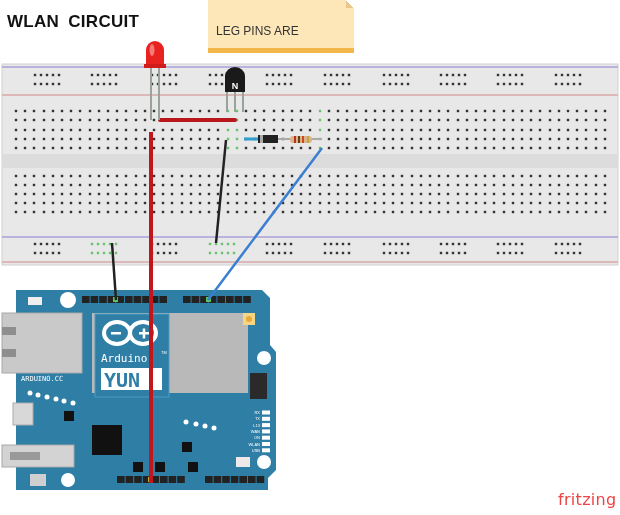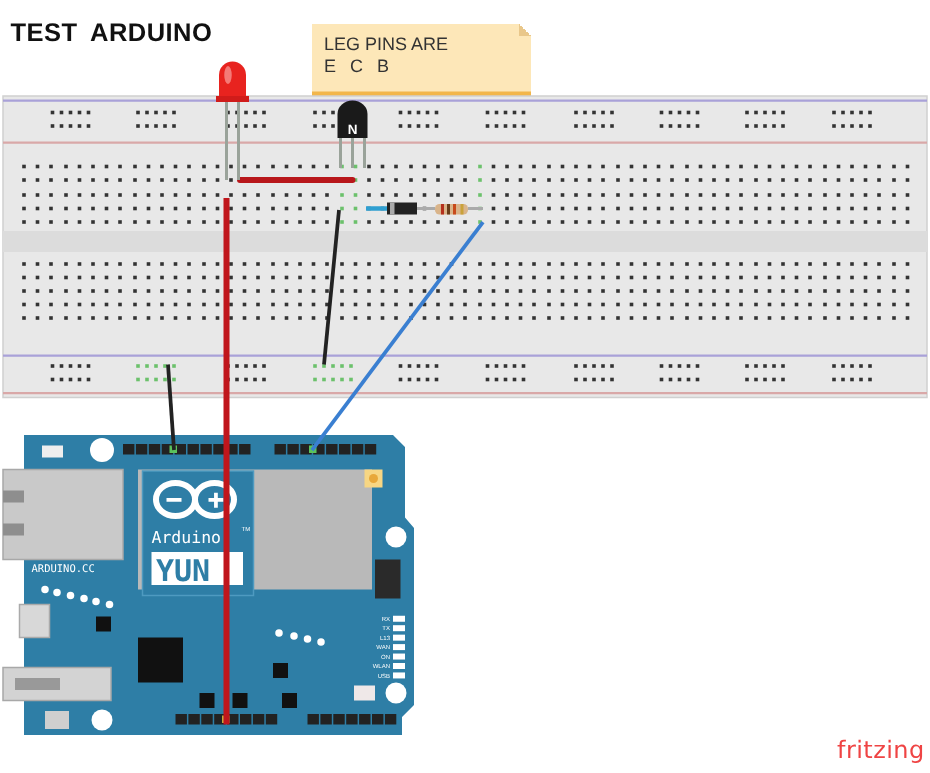--- a/index.html
+++ b/index.html
@@ -1,32 +1,31 @@
 <!DOCTYPE html>
 <html><head>
 <meta charset="utf-8">
 <style>
   html,body{margin:0;padding:0;background:#fff;}
   body{width:620px;height:515px;position:relative;overflow:hidden;font-family:"Liberation Sans",sans-serif;}
   .title{position:absolute;left:7px;top:12px;font-size:17px;font-weight:bold;color:#111;letter-spacing:0.3px;word-spacing:4px;}
-  .note{position:absolute;left:208px;top:16px;width:146px;height:50px;background:#fde7b8;border-bottom:5px solid #f2b64a;box-sizing:border-box;padding:6px 8px;font-size:12px;color:#333;line-height:15px;}
+  .note{position:absolute;left:208px;top:0;width:146px;height:50px;background:#fde7b8;border-bottom:5px solid #f2b64a;box-sizing:border-box;padding:24px 8px;font-size:12px;color:#333;line-height:15px;}
   .note .corner{position:absolute;right:0;top:0;width:8px;height:8px;background:linear-gradient(225deg,#fff 50%,#e9c78a 50%);}
   .note .line2{word-spacing:6px;}
   svg{position:absolute;left:0;top:0;}
   .fritz{position:absolute;left:558px;top:490px;font-size:16px;color:#ef4444;font-family:"DejaVu Sans",sans-serif;letter-spacing:0.3px;}
 </style>
 </head>
 <body>
 
-<div class="title">TEST  ARDUINO</div>
+<div class="title">WLAN  CIRCUIT</div>
 
 <div class="note">
   <div class="corner"></div>
   <div>LEG PINS ARE</div>
-  <div class="line2">E C B</div>
 </div>
 
 <svg id="canvas" width="620" height="515">
 
   <g>
     <rect x="2" y="64" width="616" height="201" fill="#e8e8e8" stroke="#d0d0d0"></rect>
     <line x1="2" y1="67" x2="618" y2="67" stroke="#a9a1d8" stroke-width="1.5"></line>
     <line x1="2" y1="95" x2="618" y2="95" stroke="#d9a8a8" stroke-width="1.5"></line>
     <rect x="2" y="154" width="616" height="14" fill="#dcdcdc"></rect>
     <line x1="2" y1="237" x2="618" y2="237" stroke="#a9a1d8" stroke-width="1.5"></line>

